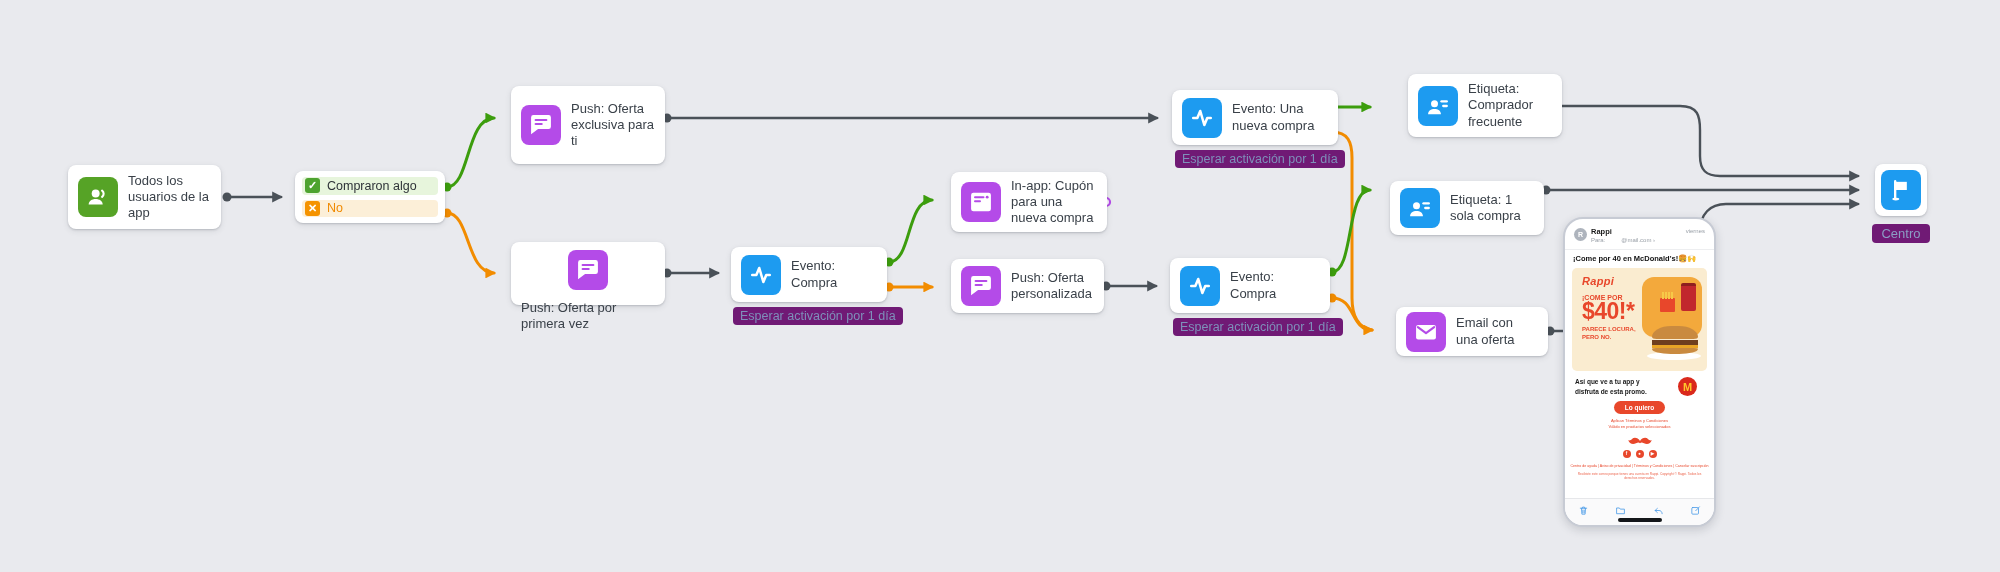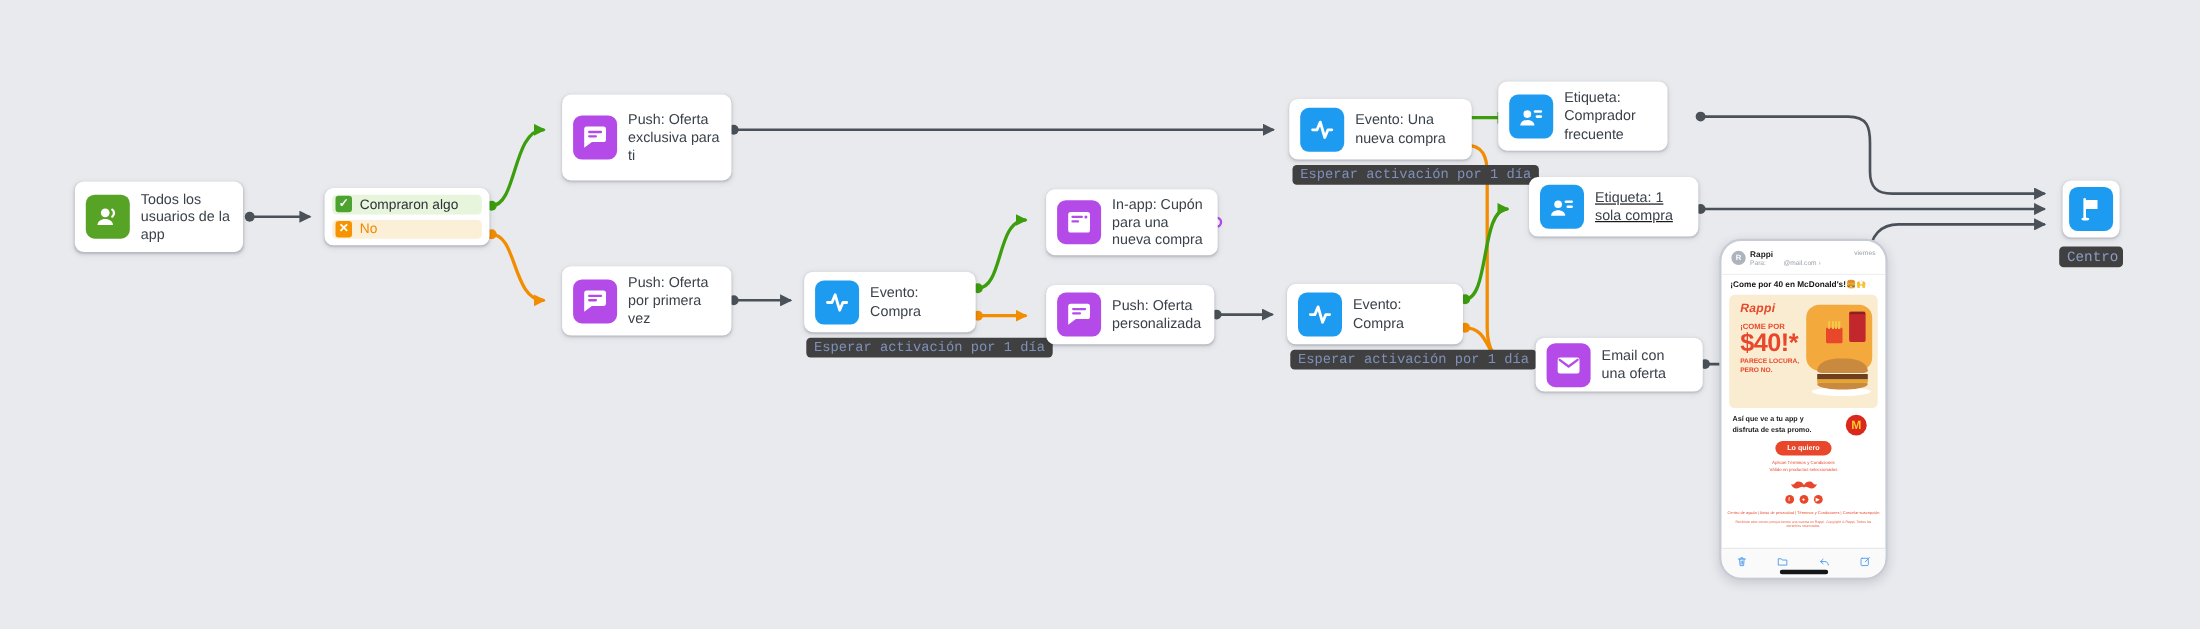--- a/index.html
+++ b/index.html
@@ -19,22 +19,22 @@
   .node.split{flex-direction:column;align-items:stretch;gap:5px;padding:6px 7px;}
   .chip{display:flex;align-items:center;gap:7px;height:20px;border-radius:4px;padding:0 6px 0 3px;}
   .chip.yes{background:#E7F5DC;}
   .chip.no{background:#FCEFD8;}
   .chip-ic{width:15px;height:15px;border-radius:3px;color:#fff;font-size:11px;font-weight:bold;
            display:flex;align-items:center;justify-content:center;line-height:1;}
   .chip-ic.check{background:#4DA32F;}
   .chip-ic.cross{background:#F59300;}
   .chip-label{font-size:12.5px;color:#2E3338;font-weight:500;}
   .chip.no .chip-label{color:#F08A00;}
-  .wait-badge{position:absolute;z-index:2;background:#404040;color:#7E90BA;font-size:12.5px;
-              padding:2px 7px;border-radius:4px;white-space:nowrap;font-family:Liberation Mono, monospace;}
+  .wait-badge{position:absolute;z-index:2;background:#701a75;color:#7E90BA;font-size:12.5px;
+              padding:2px 7px;border-radius:4px;white-space:nowrap;}
   .exit-node{justify-content:center;padding:6px;}
   .exit-label{color:#8B9DC4;font-size:13px;}
   
   .phone{position:absolute;left:1563px;top:217px;width:153px;height:310px;z-index:3;
          background:#fff;border:2px solid #C7CBD4;border-radius:20px;overflow:hidden;
          box-shadow:0 3px 10px rgba(40,45,60,.18);display:flex;flex-direction:column;}
   .mail-header{position:relative;padding:8px 8px 2px;}
   .avatar{position:absolute;left:9px;top:9px;width:13px;height:13px;border-radius:50%;background:#AEB4BD;
           color:#fff;font-size:7px;font-weight:bold;display:flex;align-items:center;justify-content:center;}
   .sender{margin-left:18px;font-size:7.5px;font-weight:bold;color:#1a1a1a;}
@@ -162,21 +162,21 @@
     <div class="ic purple">
       <svg viewBox="0 0 24 24">
           <path d="M3.5 5.5a2 2 0 0 1 2-2h13a2 2 0 0 1 2 2v8a2 2 0 0 1-2 2H9.5l-6 4.5z" fill="#fff"></path>
           <rect x="6.5" y="6.8" width="11" height="1.8" rx=".9" fill="#B44BE8"></rect>
           <rect x="6.5" y="10.2" width="7" height="1.8" rx=".9" fill="#B44BE8"></rect>
         </svg>
     </div>
     <div class="title">Push: Oferta exclusiva para ti</div>
   </div>
 
-  <div class="node" style="left:511px;top:242px;width:154px;height:63px;">
+  <div class="node" style="left:511px;top:242px;width:154px;height:63px;flex-direction:column;">
     <div class="ic purple">
       <svg viewBox="0 0 24 24">
           <path d="M3.5 5.5a2 2 0 0 1 2-2h13a2 2 0 0 1 2 2v8a2 2 0 0 1-2 2H9.5l-6 4.5z" fill="#fff"></path>
           <rect x="6.5" y="6.8" width="11" height="1.8" rx=".9" fill="#B44BE8"></rect>
           <rect x="6.5" y="10.2" width="7" height="1.8" rx=".9" fill="#B44BE8"></rect>
         </svg>
     </div>
     <div class="title">Push: Oferta por primera vez</div>
   </div>
 
@@ -226,33 +226,33 @@
   <div class="node" style="left:1172px;top:90px;width:166px;height:55px;">
     <div class="ic blue">
       <svg viewBox="0 0 24 24">
           <path d="M4.5 12h3.5l2.5-6 3.5 12 2.5-6h3" stroke="#fff" stroke-width="2.2" fill="none" stroke-linecap="round" stroke-linejoin="round"></path>
         </svg>
     </div>
     <div class="title">Evento: Una nueva compra</div>
   </div>
   <div class="wait-badge" style="left:1175px;top:150px;">Esperar activación por 1 día</div>
 
-  <div class="node" style="left:1362px;top:74px;width:154px;height:63px;">
+  <div class="node" style="left:1408px;top:74px;width:154px;height:63px;">
     <div class="ic blue">
       <svg viewBox="0 0 24 24">
           <circle cx="9" cy="10" r="3" fill="#fff"></circle>
           <path d="M3.5 19c0-2.8 2.5-4.4 5.5-4.4s5.5 1.6 5.5 4.4z" fill="#fff"></path>
           <rect x="14" y="7" width="6.5" height="2" rx="1" fill="#fff"></rect>
           <rect x="15.5" y="11" width="5" height="2" rx="1" fill="#fff"></rect>
         </svg>
     </div>
     <div class="title">Etiqueta: Comprador frecuente</div>
   </div>
 
-  <div class="node" style="left:1390px;top:161px;width:154px;height:54px;text-decoration:underline;">
+  <div class="node" style="left:1390px;top:181px;width:154px;height:54px;">
     <div class="ic blue">
       <svg viewBox="0 0 24 24">
           <circle cx="9" cy="10" r="3" fill="#fff"></circle>
           <path d="M3.5 19c0-2.8 2.5-4.4 5.5-4.4s5.5 1.6 5.5 4.4z" fill="#fff"></path>
           <rect x="14" y="7" width="6.5" height="2" rx="1" fill="#fff"></rect>
           <rect x="15.5" y="11" width="5" height="2" rx="1" fill="#fff"></rect>
         </svg>
     </div>
     <div class="title">Etiqueta: 1 sola compra</div>
   </div>

